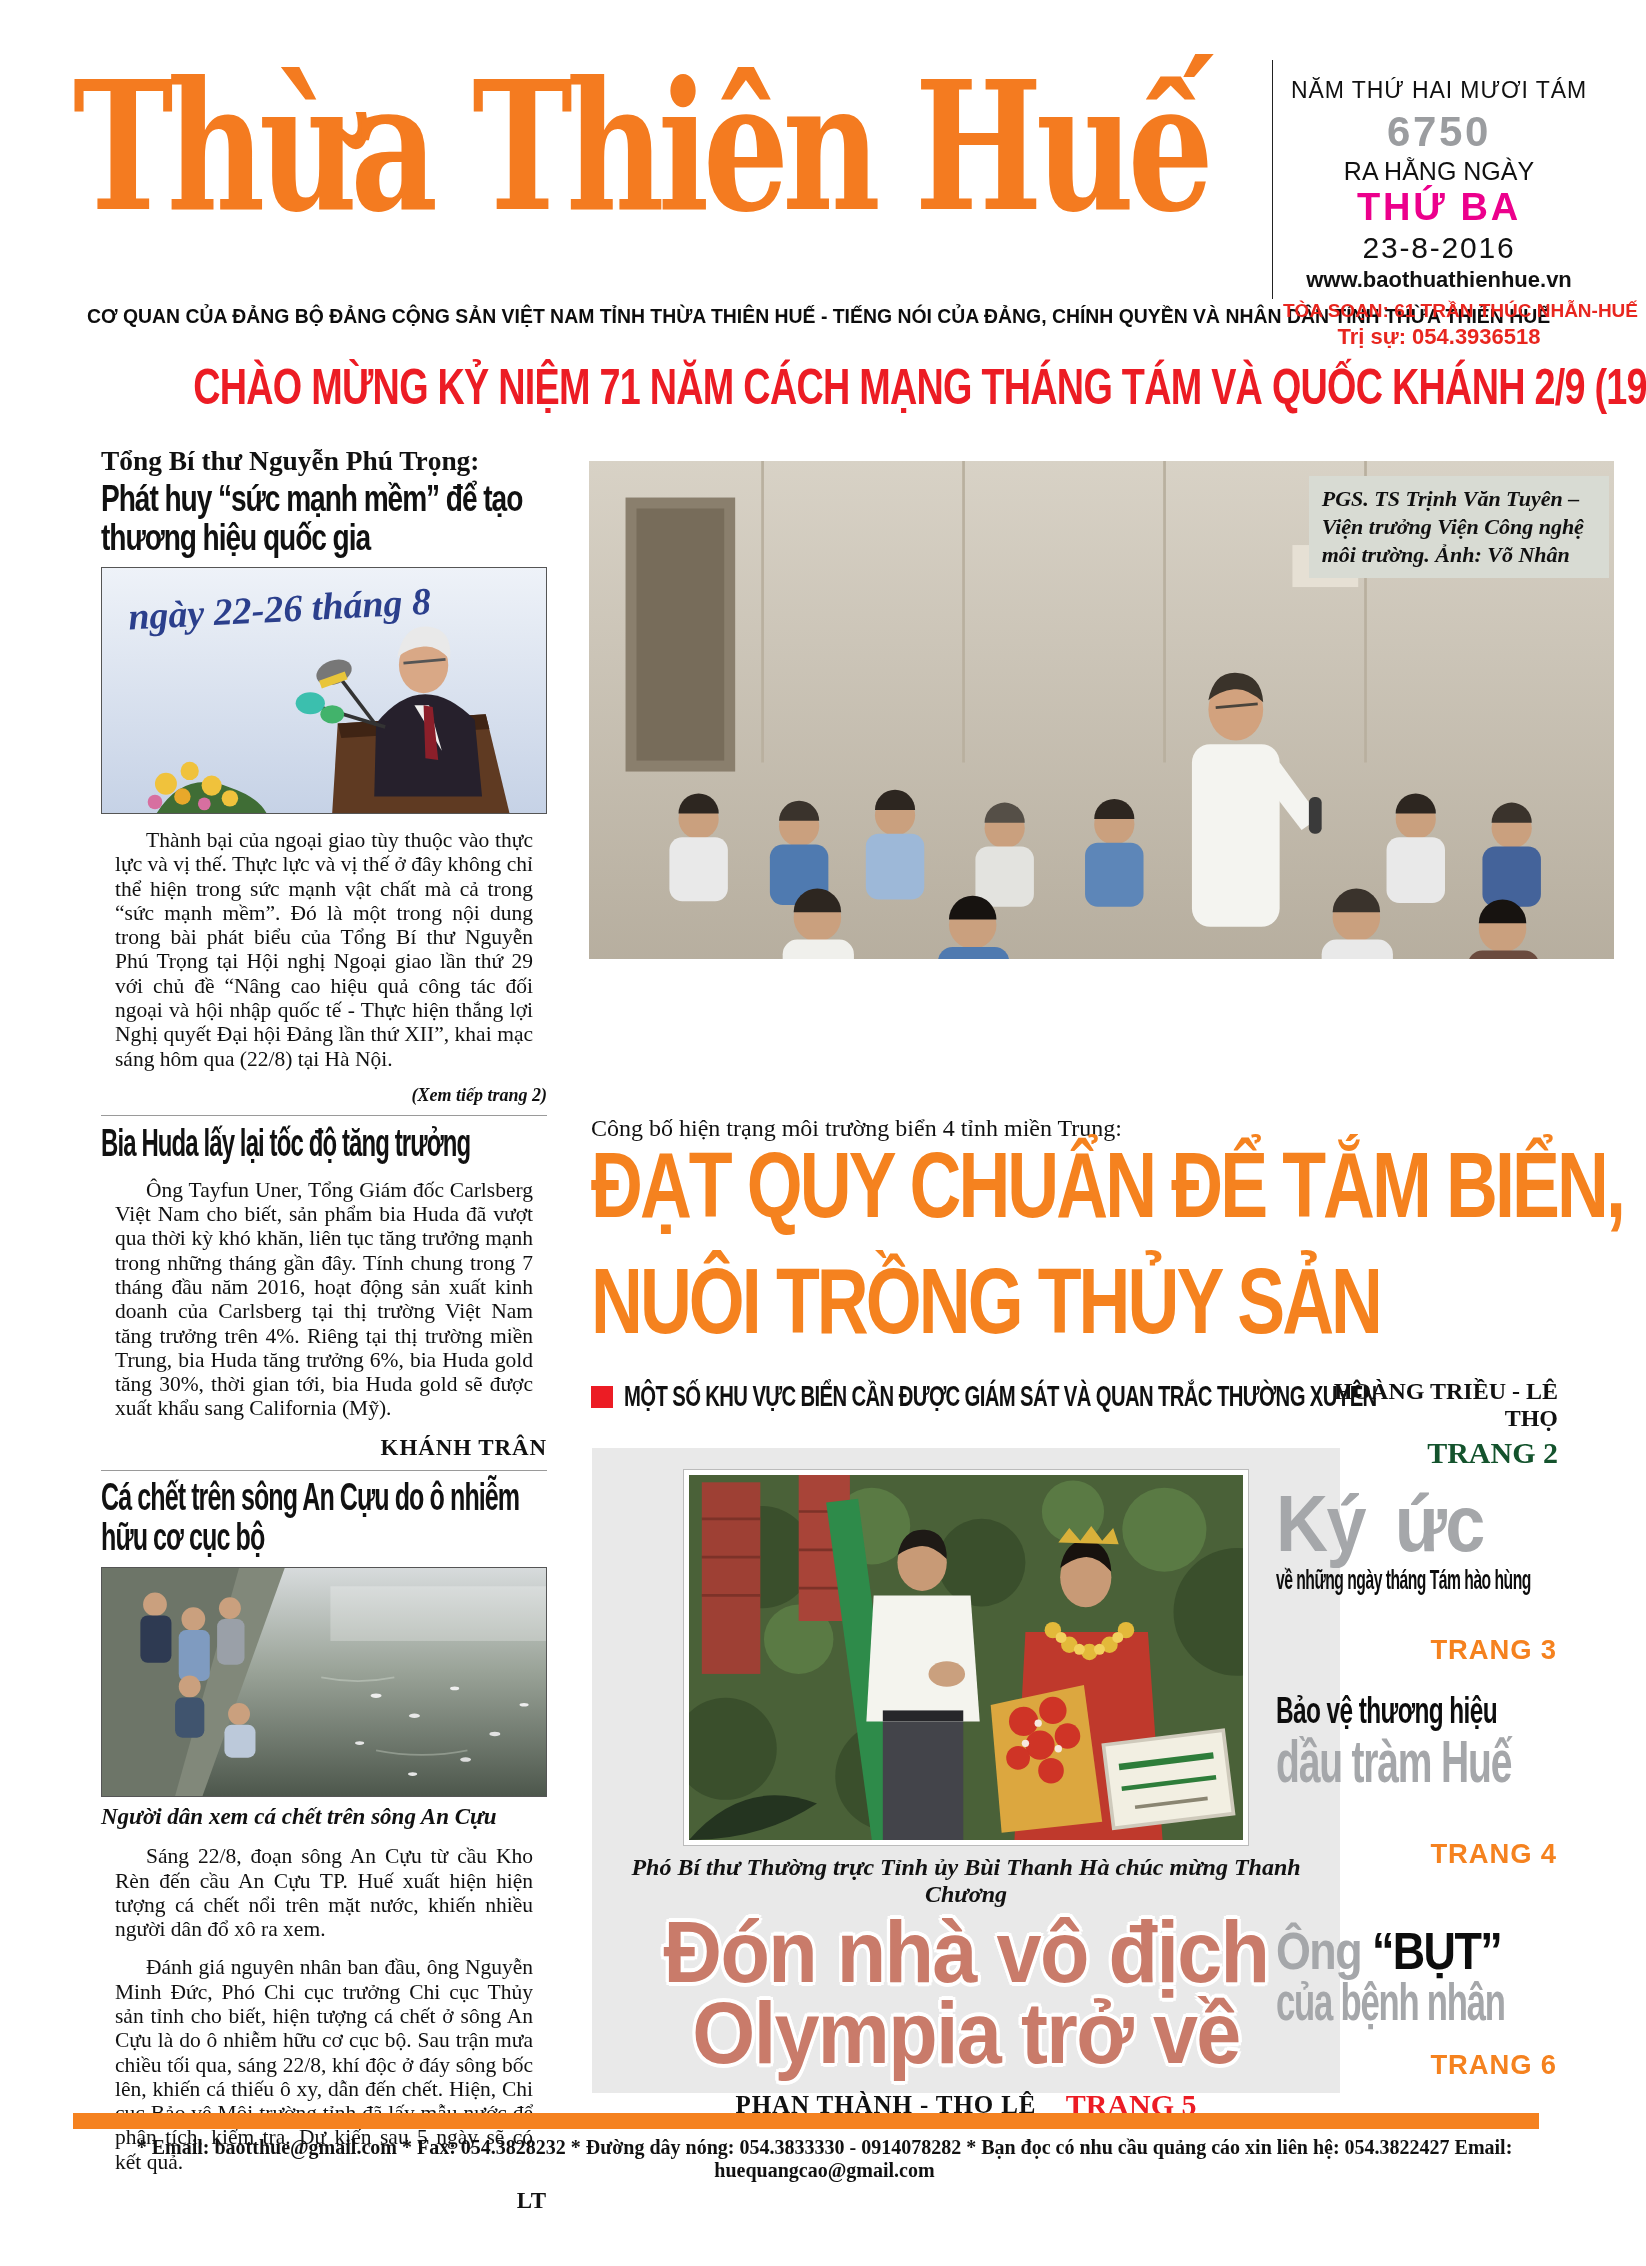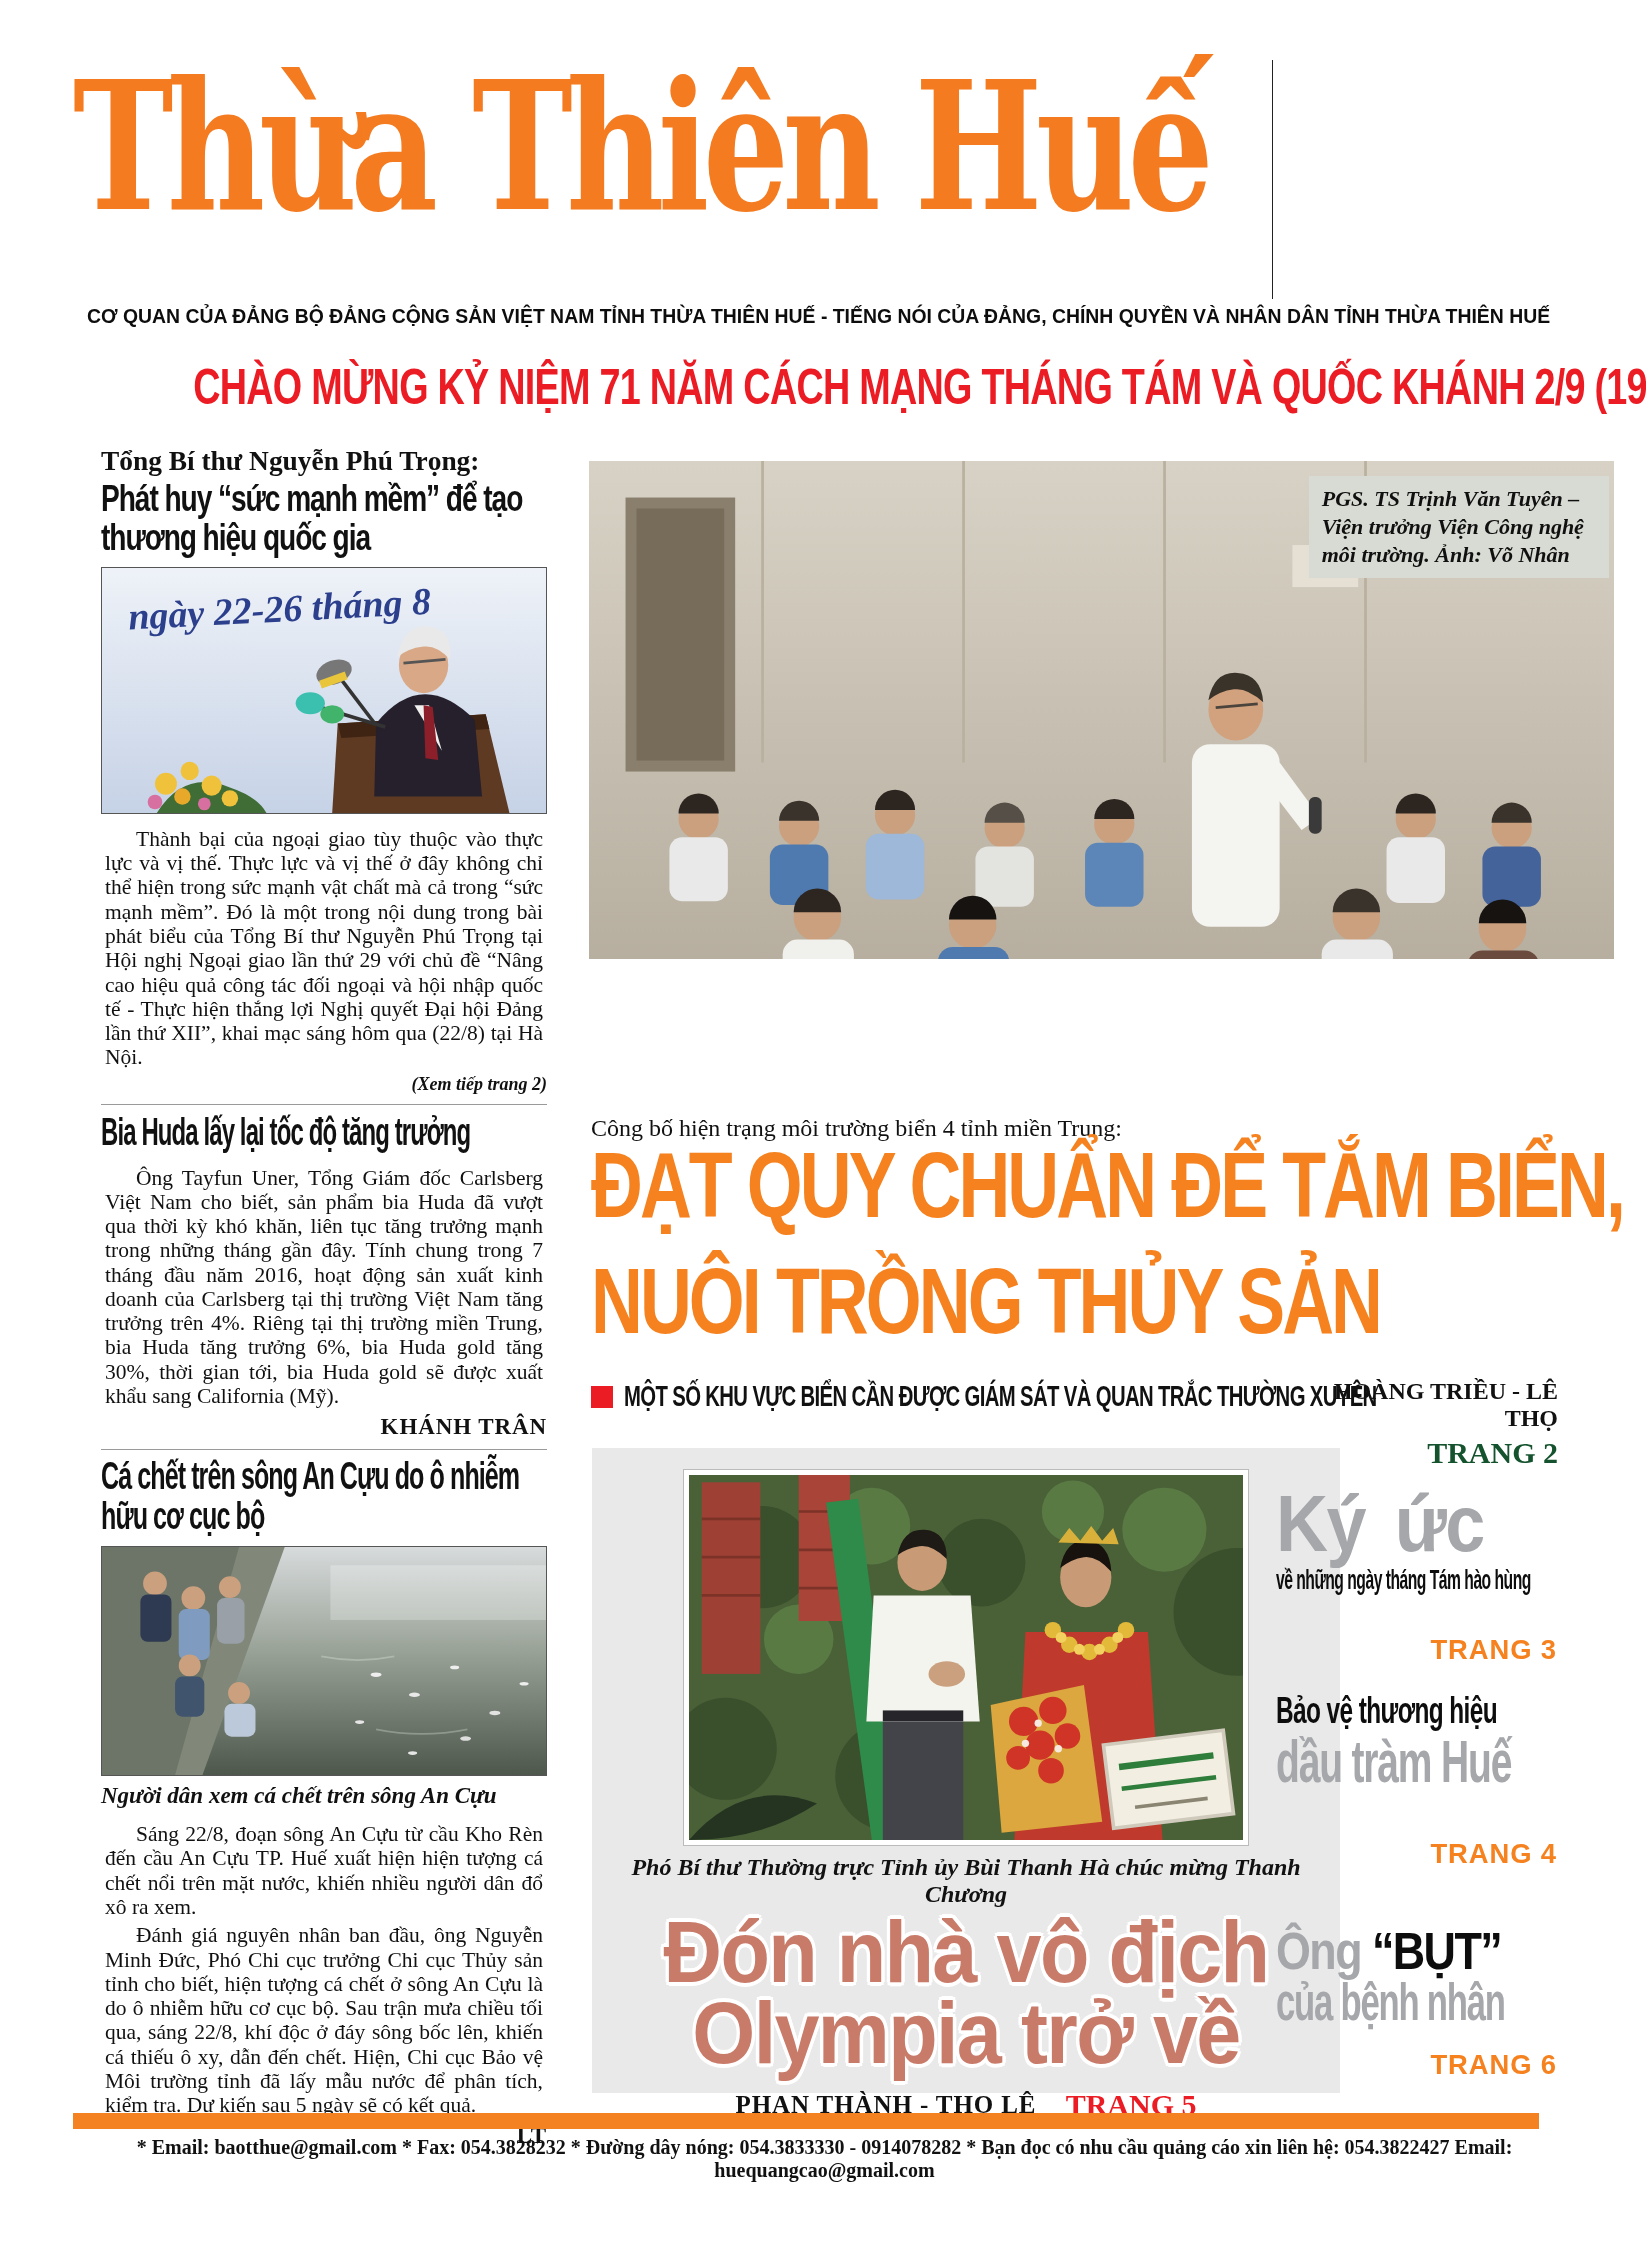--- a/index.html
+++ b/index.html
@@ -49,21 +49,21 @@
         letter-spacing:-1.4px; line-height:1.07; white-space:nowrap; }
   .a1-headline { font-size:37px; transform:scaleX(0.76); transform-origin:left top; margin-top:1.8px; }
   .photo-frame { margin-top:9.1px; border:0.9px solid #555; position:relative; overflow:hidden; }
   .photo1 { width:444px; height:245px; }
   .photo1-text {
     position:absolute; left:25.6px; top:16.4px; width:402px;
     font-family:"Liberation Serif", serif; font-style:italic; font-weight:bold;
     font-size:38px; color:#2b3f8c; transform:rotate(-3deg);
   }
   .bodytext { margin-top:12.8px; font-size:21.5px; line-height:1.13; text-align:justify; }
-  .bodytext p { margin:4px; text-indent:31px; }
+  .bodytext p { margin:14px; text-indent:31px; }
   .cont { text-align:right; font-weight:bold; font-style:italic; font-size:18px; margin-top:1.8px; }
   .thinrule { border-top:1.8px solid #9a9a9a; margin-top:9.1px; }
   .a2-headline { font-size:38px; transform:scaleX(0.63); transform-origin:left top; margin-top:7.3px; }
   .byline { text-align:right; font-weight:bold; font-size:23px; letter-spacing:0.9px; margin-top:5.5px; }
   .a3-headline { font-size:38px; transform:scaleX(0.66); transform-origin:left top; margin-top:7.3px; line-height:1.05; }
   .photo3 { width:444px; height:228px; }
   .caption { font-style:italic; font-weight:bold; font-size:23px; margin-top:7.3px; }
   
   .mainphoto { position:absolute; left:589px; top:461px; width:1025px; height:498px; overflow:hidden; }
   .mainphoto-caption {
@@ -126,20 +126,30 @@
   svg { display:block; }
 </style>
 </head>
 <body>
 
 <div class="page">
 
   <div class="masthead">Thừa Thiên Huế</div>
   <div class="tagline">CƠ QUAN CỦA ĐẢNG BỘ ĐẢNG CỘNG SẢN VIỆT NAM TỈNH THỪA THIÊN HUẾ - TIẾNG NÓI CỦA ĐẢNG, CHÍNH QUYỀN VÀ NHÂN DÂN TỈNH THỪA THIÊN HUẾ</div>
   <div class="vrule"></div>
+  <div class="infobox">
+    <div class="info-year">NĂM THỨ HAI MƯƠI TÁM</div>
+    <div class="info-issue">6750</div>
+    <div class="info-freq">RA HẰNG NGÀY</div>
+    <div class="info-day">THỨ BA</div>
+    <div class="info-date">23-8-2016</div>
+    <div class="info-site">www.baothuathienhue.vn</div>
+    <div class="info-addr">TÒA SOẠN: 61 TRẦN THÚC NHẪN-HUẾ</div>
+    <div class="info-phone">Trị sự: 054.3936518</div>
+  </div>
   <div class="banner">CHÀO MỪNG KỶ NIỆM 71 NĂM CÁCH MẠNG THÁNG TÁM VÀ QUỐC KHÁNH 2/9 (1945 - 2016)</div>
 
   <div class="leftcol">
     <div class="kicker">Tổng Bí thư Nguyễn Phú Trọng:</div>
     <div class="hl a1-headline">
       <div>Phát huy “sức mạnh mềm” để tạo</div>
       <div>thương hiệu quốc gia</div>
     </div>
     <div class="photo-frame photo1">
       <svg viewBox="0 0 486 268" width="444" height="245" preserveAspectRatio="none">

